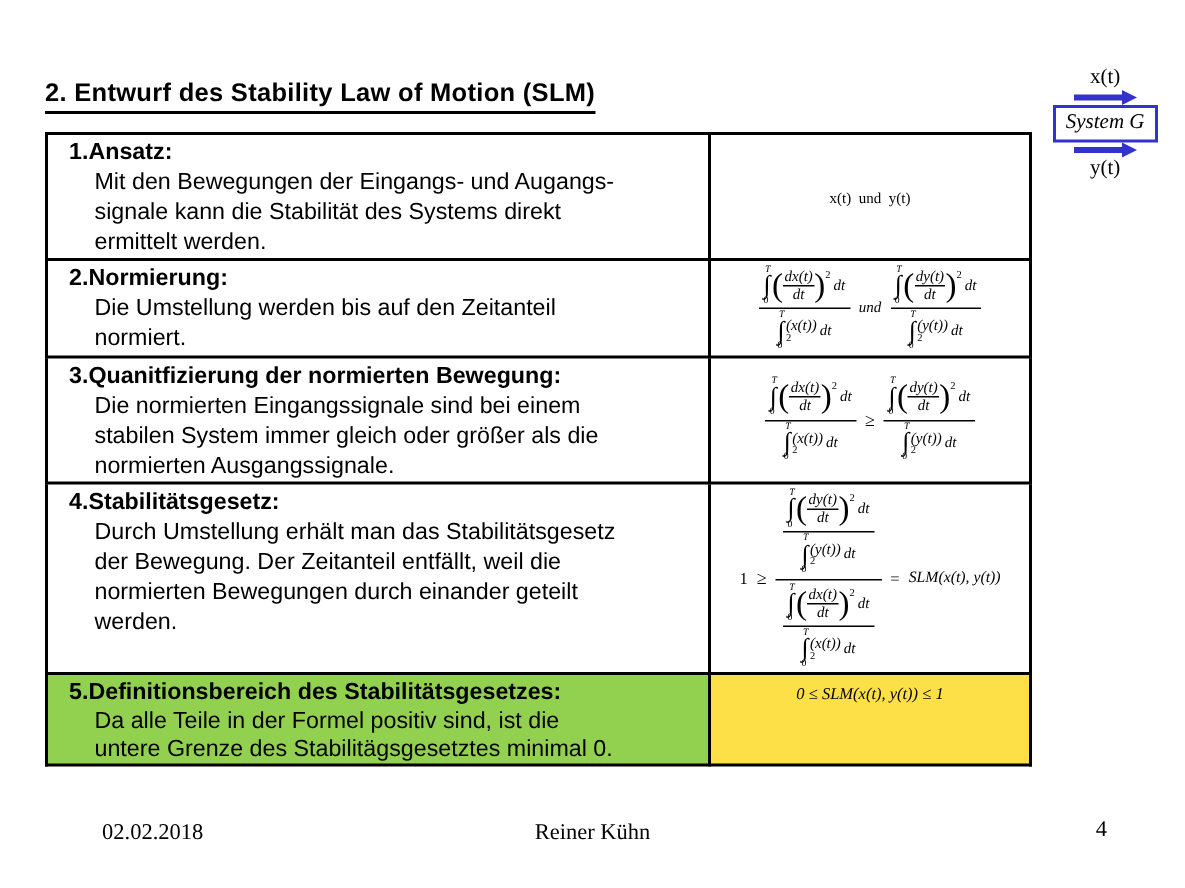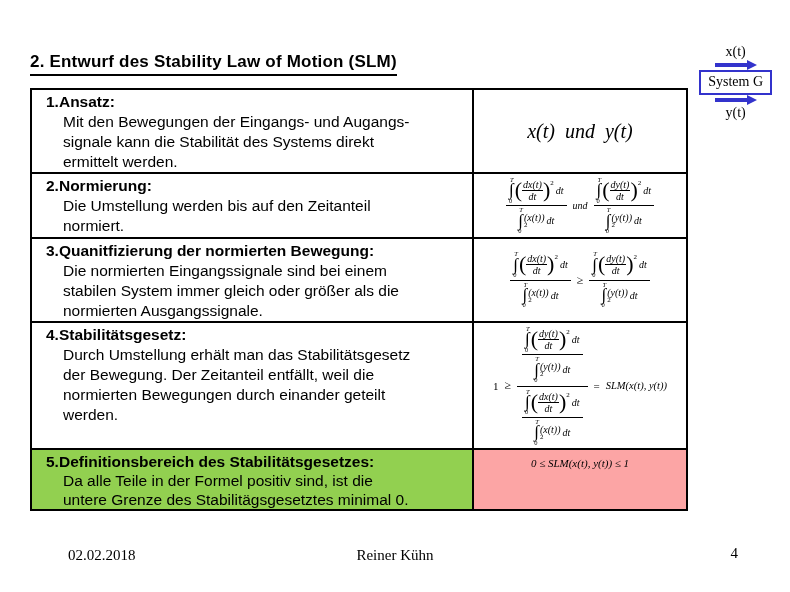--- a/index.html
+++ b/index.html
@@ -6,21 +6,21 @@
   .slide{position:relative;width:790px;height:592px;background:#ffffff;overflow:hidden;
          font-family:"Liberation Sans",sans-serif;color:#000;}
 
   
   .title{position:absolute;left:30px;top:52px;font-size:17px;font-weight:bold;
          border-bottom:2.5px solid #000;padding-bottom:2px;letter-spacing:0.2px;}
 
   
   .diagram{position:absolute;top:44px;right:18px;display:flex;align-items:center;
            font-family:"Liberation Serif",serif;font-size:14px;flex-direction:column;}
-  .sysbox{border:2px solid #4d7c0f;padding:2px 7px 3px;margin:0 0;background:#fff;}
+  .sysbox{border:2px solid #4d7c0f;padding:2px 7px 3px;margin:0 0;background:#fff;font-style:italic;}
   .arrow{display:inline-flex;align-items:center;margin:0 1px;}
   .arrow .shaft{width:32px;height:4px;background:#3333cc;}
   .arrow .head{width:0;height:0;border-left:10px solid #3333cc;
                border-top:5px solid transparent;border-bottom:5px solid transparent;}
   .dlabel{margin:0 3px;}
 
   
   table.main{position:absolute;left:30px;top:88px;width:656px;border-collapse:collapse;table-layout:fixed;}
   col.c-text{width:442px;} col.c-form{width:214px;}
   td{border:2px solid #000;padding:0;vertical-align:top;}
@@ -28,21 +28,21 @@
   tr.row-green td{background:#92d050;}
 
   .t-cell{padding:2px 6px 0 14px;font-size:15.5px;line-height:20px;}
   .item-head{font-weight:bold;}
   .num{display:inline;}
   .item-body{padding-left:17px;white-space:pre-line;}
   tr.r5 .t-cell{line-height:19px;}
 
   
   .f-cell{vertical-align:middle;text-align:center;font-family:"Liberation Serif",serif;}
-  .f-xy{font-style:italic;font-size:20px;white-space:pre;}
+  .f-xy{font-size:10px;white-space:pre;}
   .f-line{display:flex;align-items:center;justify-content:center;gap:6px;}
   .f-sep-und{font-style:italic;font-size:10px;}
   .f-sep-geq{font-size:12px;}
   .f-eqrow{display:flex;align-items:center;justify-content:center;gap:6px;}
   .f-one{font-size:11px;} .f-geq2{font-size:12px;} .f-eq{font-size:11px;}
   .f-slm{font-style:italic;font-size:10.5px;}
   tr.r5 .f-cell{vertical-align:top;}
   .f-domain{display:inline-block;margin-top:7px;font-style:italic;font-size:11px;}
 
   
@@ -375,21 +375,21 @@
         </div>
       </td>
     </tr>
 
     <tr class="r5 row-green">
       <td class="t-cell" style="background: rgb(146, 208, 80);">
         <div class="item-head"><span class="num">5.</span><span>Definitionsbereich des Stabilitätsgesetzes:</span></div>
         <div class="item-body">Da alle Teile in der Formel positiv sind, ist die
 untere Grenze des Stabilitägsgesetztes minimal 0.</div>
       </td>
-      <td class="f-cell" style="background: #fca5a5;">
+      <td class="f-cell" style="background: #fde047;">
         <span class="f-domain">0 ≤ SLM(x(t), y(t)) ≤ 1</span>
       </td>
     </tr>
   </tbody>
     </table>
 
   <div class="footer">
     <span class="f-date">02.02.2018</span>
     <span class="f-author">Reiner Kühn</span>
     <span class="f-page">4</span>

